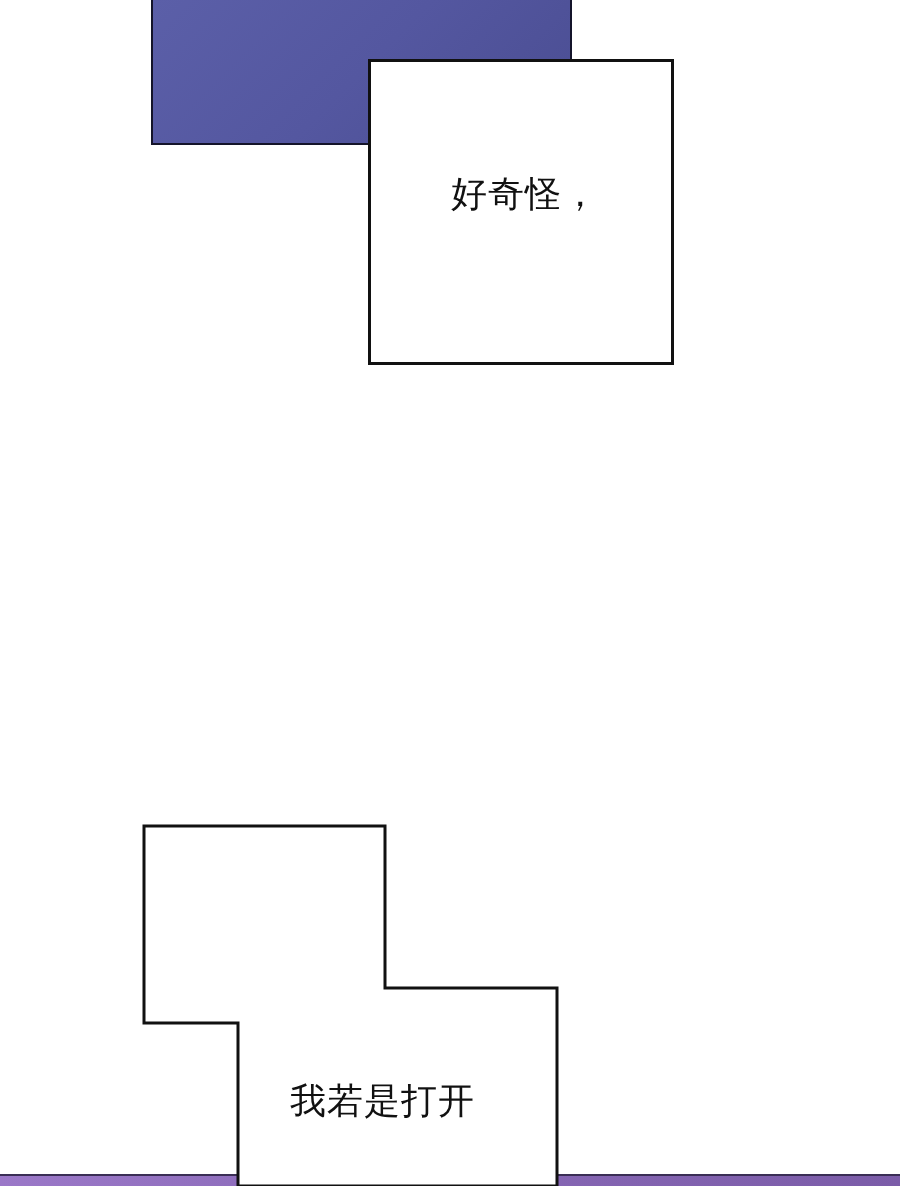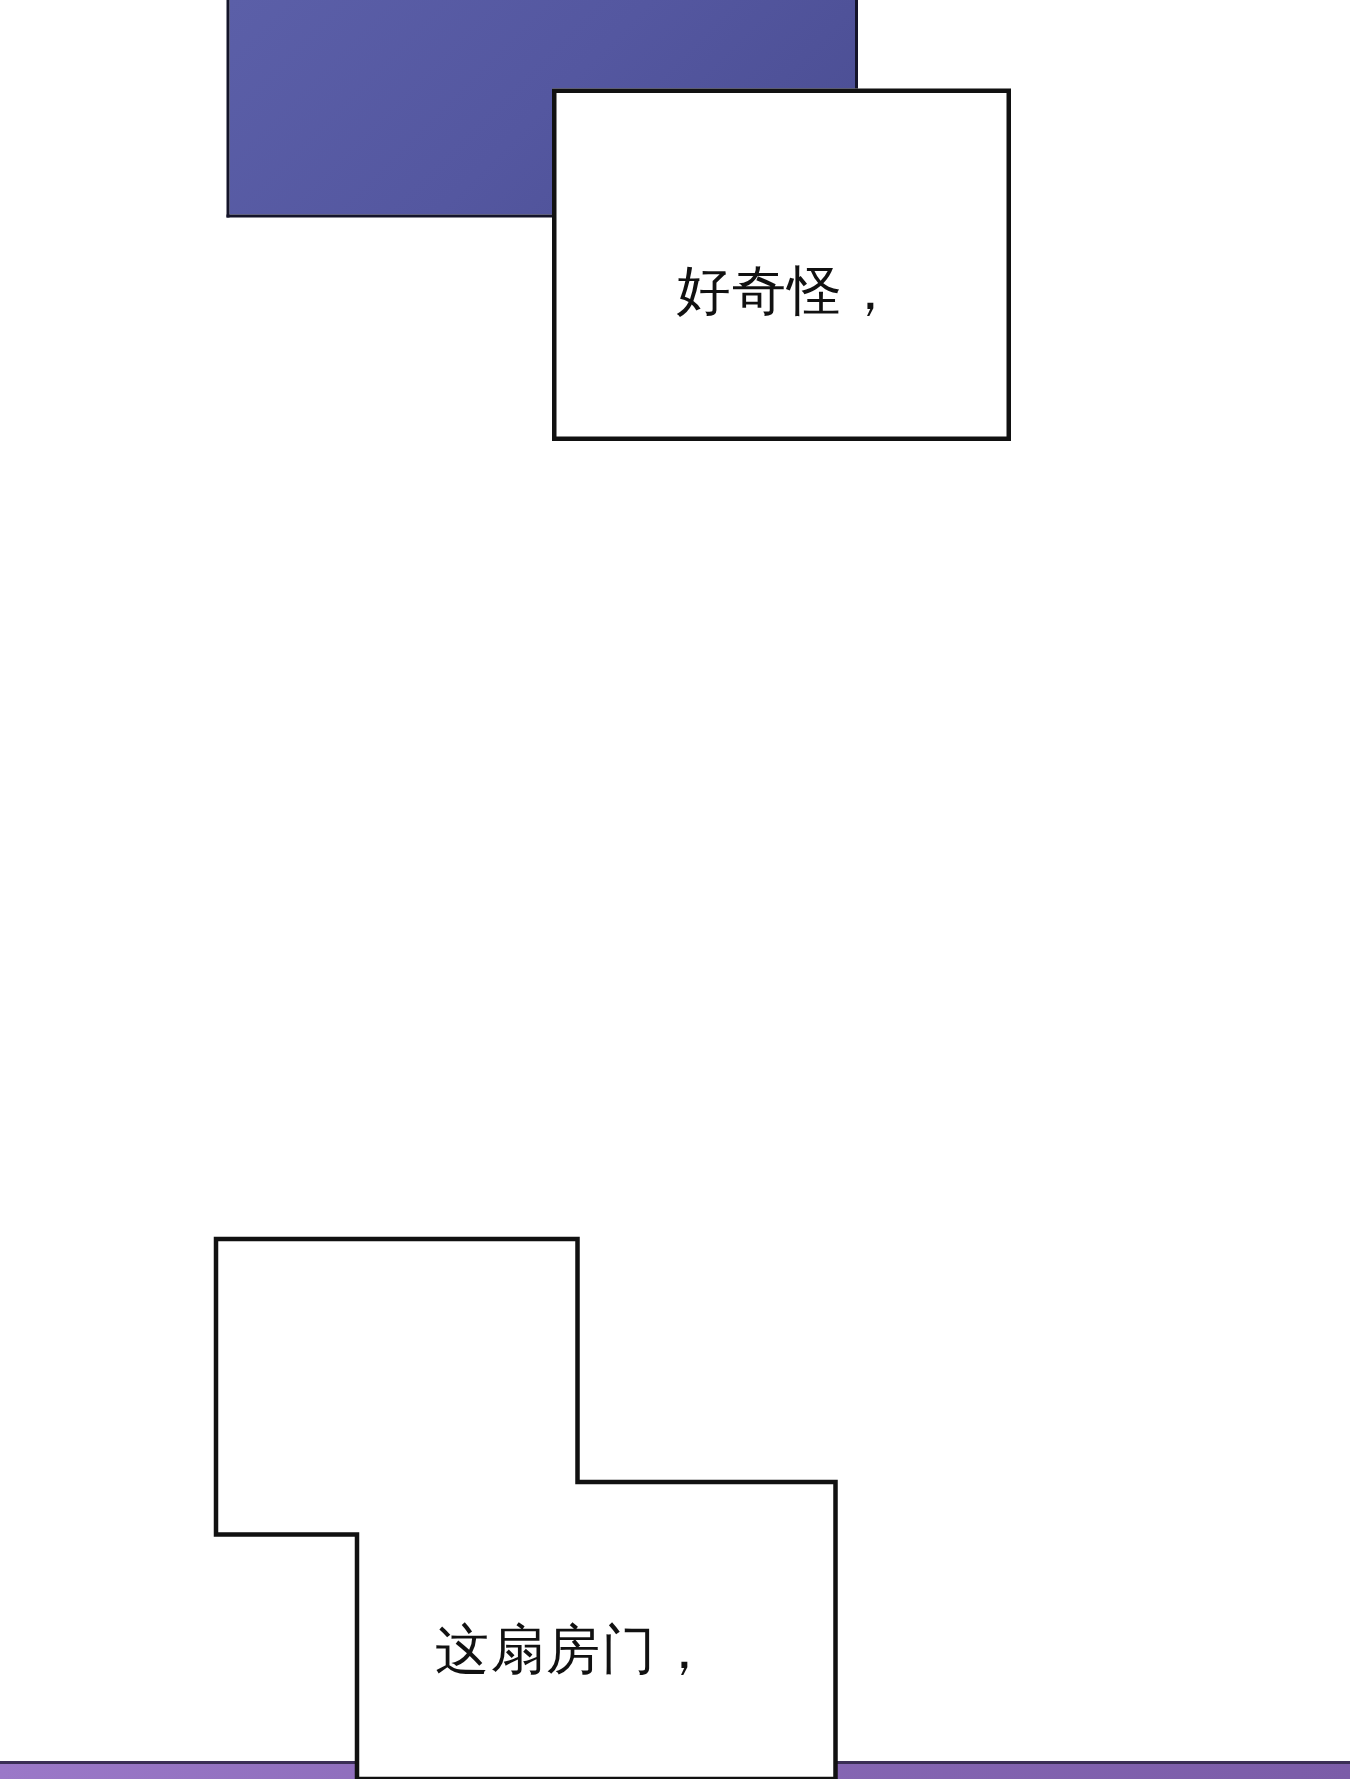--- a/index.html
+++ b/index.html
@@ -7,21 +7,21 @@
     width: 900px; height: 1186px; position: relative; overflow: hidden;
     background: #ffffff;
     font-family: "DejaVu Serif", "Liberation Serif", serif;
   }
   .panel-top {
     position: absolute; left: 151px; top: 0; width: 421px; height: 145px;
     background: linear-gradient(135deg, #5b5fa8 0%, #5457a0 50%, #4a4d92 100%);
     border: 2px solid #14142a; border-top: none; box-sizing: border-box;
   }
   .box { position: absolute; background: #fff; border: 3px solid #111; box-sizing: border-box; }
-  .box1 { left: 368px; top: 59px; width: 306px; height: 235px; }
+  .box1 { left: 368px; top: 59px; width: 306px; height: 306px; }
   .box1 .txt { position: absolute; left: 80px; top: 108px; font-size: 36px; color: #111; white-space: nowrap; letter-spacing: 1px; }
   .bottom-band {
     position: absolute; left: 0; top: 1174px; width: 900px; height: 12px;
     background: linear-gradient(90deg, #9b78c8 0%, #8a6ab8 40%, #7b5ca8 100%);
     border-top: 2px solid #3a2e55; box-sizing: border-box;
   }
   .lbox-outline { position: absolute; left: 0; top: 0; width: 900px; height: 1186px; pointer-events: none; }
   .txt2 { position: absolute; font-size: 36px; color: #111; line-height: 52px; white-space: nowrap; letter-spacing: 1px; }
 </style>
 </head>
@@ -36,14 +36,14 @@
 <div class="bottom-band"></div>
 
 <svg class="lbox-outline" width="900" height="1186" viewBox="0 0 900 1186">
   <path d="M144,826 L385,826 L385,988 L557,988 L557,1186 L238,1186 L238,1023 L144,1023 Z" fill="#ffffff" stroke="#111111" stroke-width="3"></path>
 </svg>
 
 <div class="txt2" style="left:200px; top:875px;">
 </div>
 
 <div class="txt2" style="left:290px; top:1075px;">
-  <div>这扇房门，</div>
+  <div>我若是打开</div>
 </div>
 
 </body></html>

